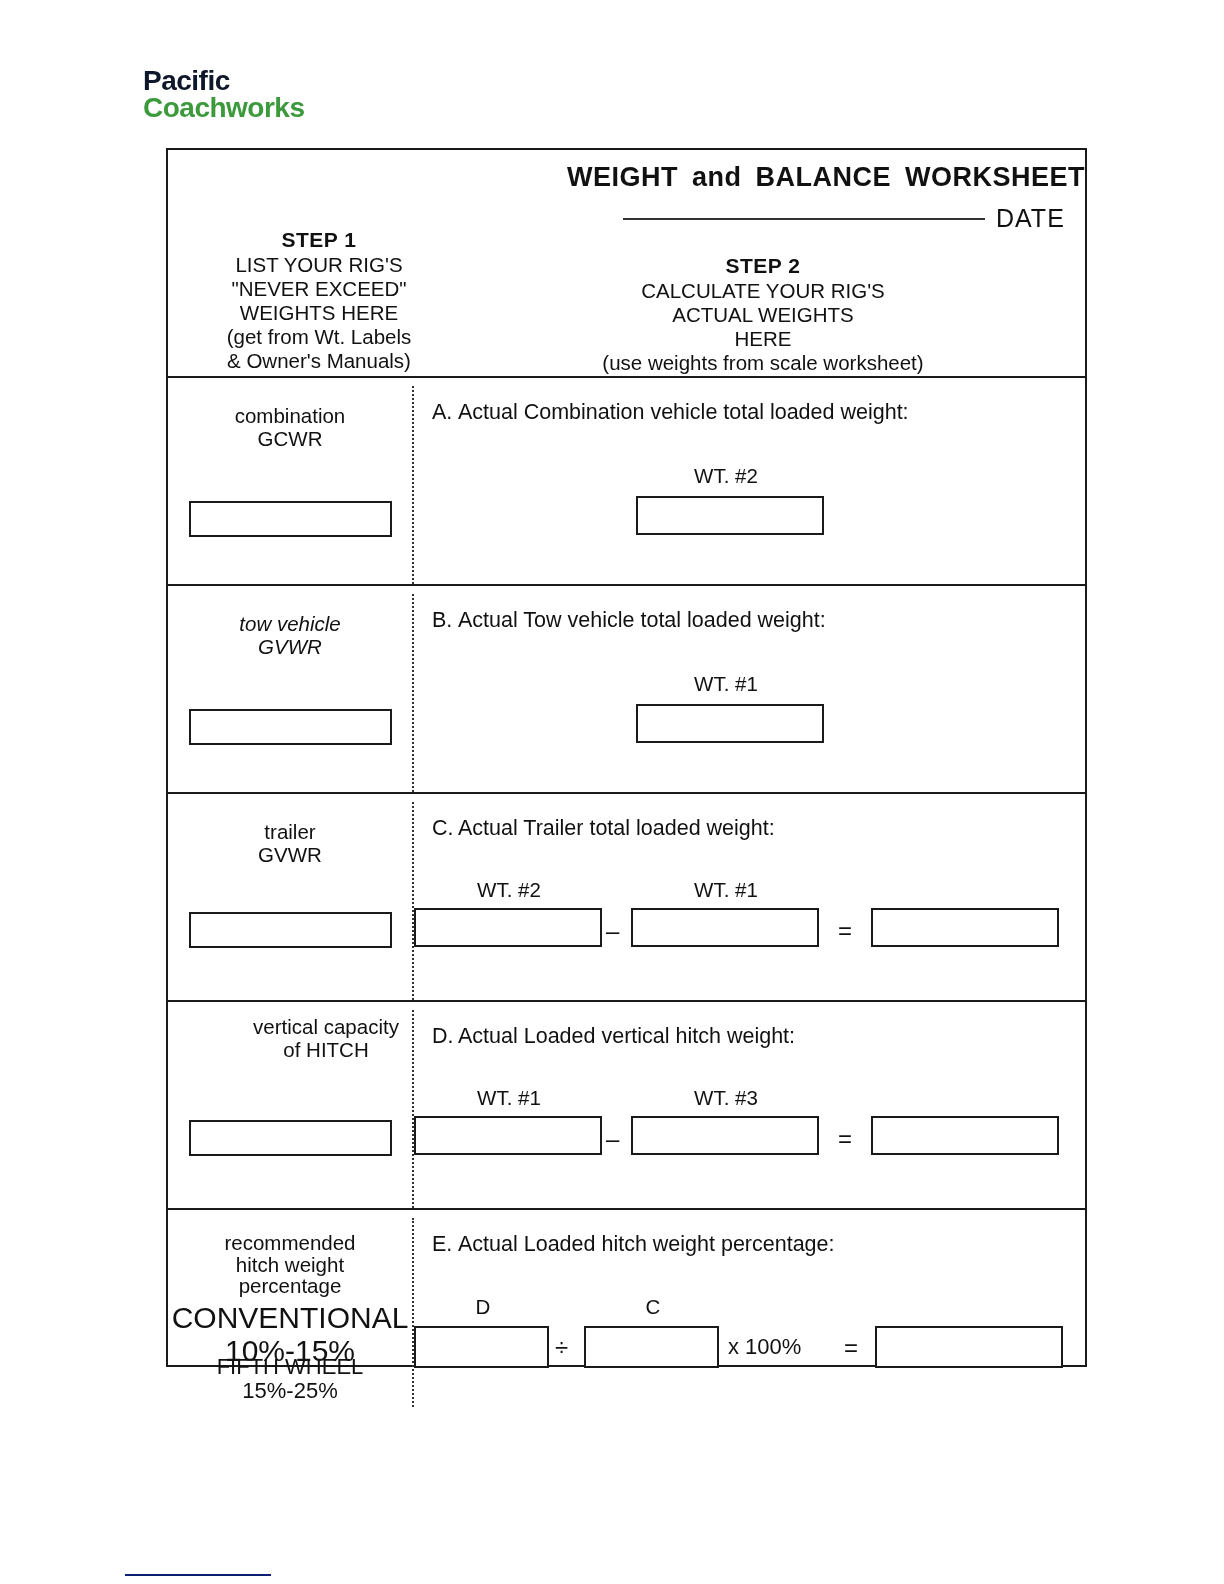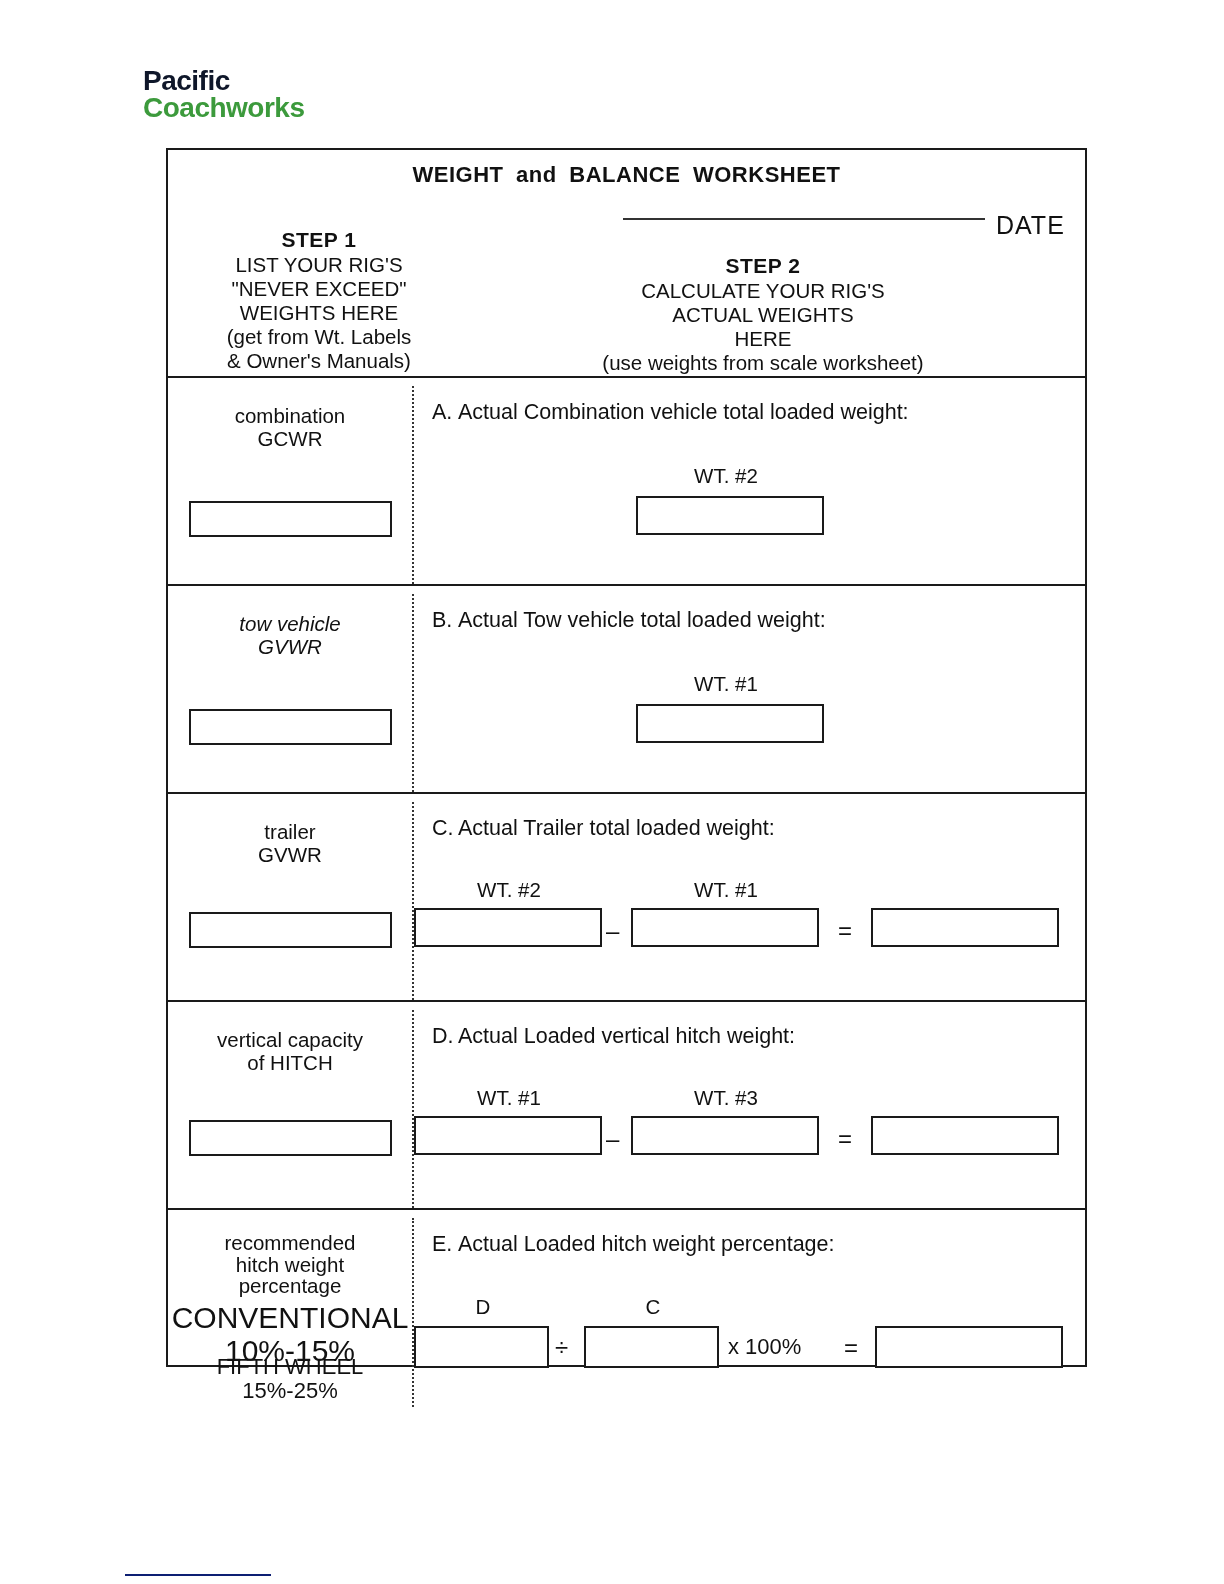--- a/index.html
+++ b/index.html
@@ -31,31 +31,31 @@
     box-sizing:border-box;
     background:#fff;
   }
 
   .hrule{ border-bottom:2px solid #1a1a1a; }
 
   
   #headerblock{ position:relative; height:228px; box-sizing:border-box; }
   #title{
     position:absolute; left:0; right:0; top:12px;
-    text-align:center;
-    font-size:22px; font-weight:bold;
+    text-align:right;
+    font-size:27px; font-weight:bold;
     letter-spacing:0.5px;
     word-spacing:6px;
   }
   #dateline{
     position:absolute; left:455px; top:68px;
     width:362px; border-bottom:2px solid #333;
   }
   #datelabel{
-    position:absolute; left:828px; top:61px;
+    position:absolute; left:828px; top:54px;
     font-size:25px; letter-spacing:1px;
   }
   #step1{
     position:absolute; left:6px; top:78px; width:290px;
     text-align:center; font-size:20.5px; line-height:1.17;
   }
   #step1 .hd{ font-weight:bold; font-size:21px; letter-spacing:.5px; }
   #step2{
     position:absolute; left:330px; top:104px; width:530px;
     text-align:center; font-size:20.5px; line-height:1.17;
@@ -204,21 +204,21 @@
 
       <div class="op" style="left:424px; top:117px;">=</div>
 
       <div class="ibox" style="left:457px; top:106px; width:188px; height:39px;"></div>
     </div>
   </div>
 
   <div class="row hrule" id="rowD">
     <div class="dotted"></div>
     <div class="leftcell">
-      <div class="leftlabel" style="top:18px;">
+      <div class="leftlabel" style="top:5px;padding-left:36px;">
         <div>vertical capacity</div>
         <div>of HITCH</div>
       </div>
       <div class="leftbox" style="top:110px;"></div>
     </div>
     <div class="rightcell">
       <div class="qline">
         <span class="alpha">D.</span><span>Actual Loaded vertical hitch weight:</span>
       </div>
 

